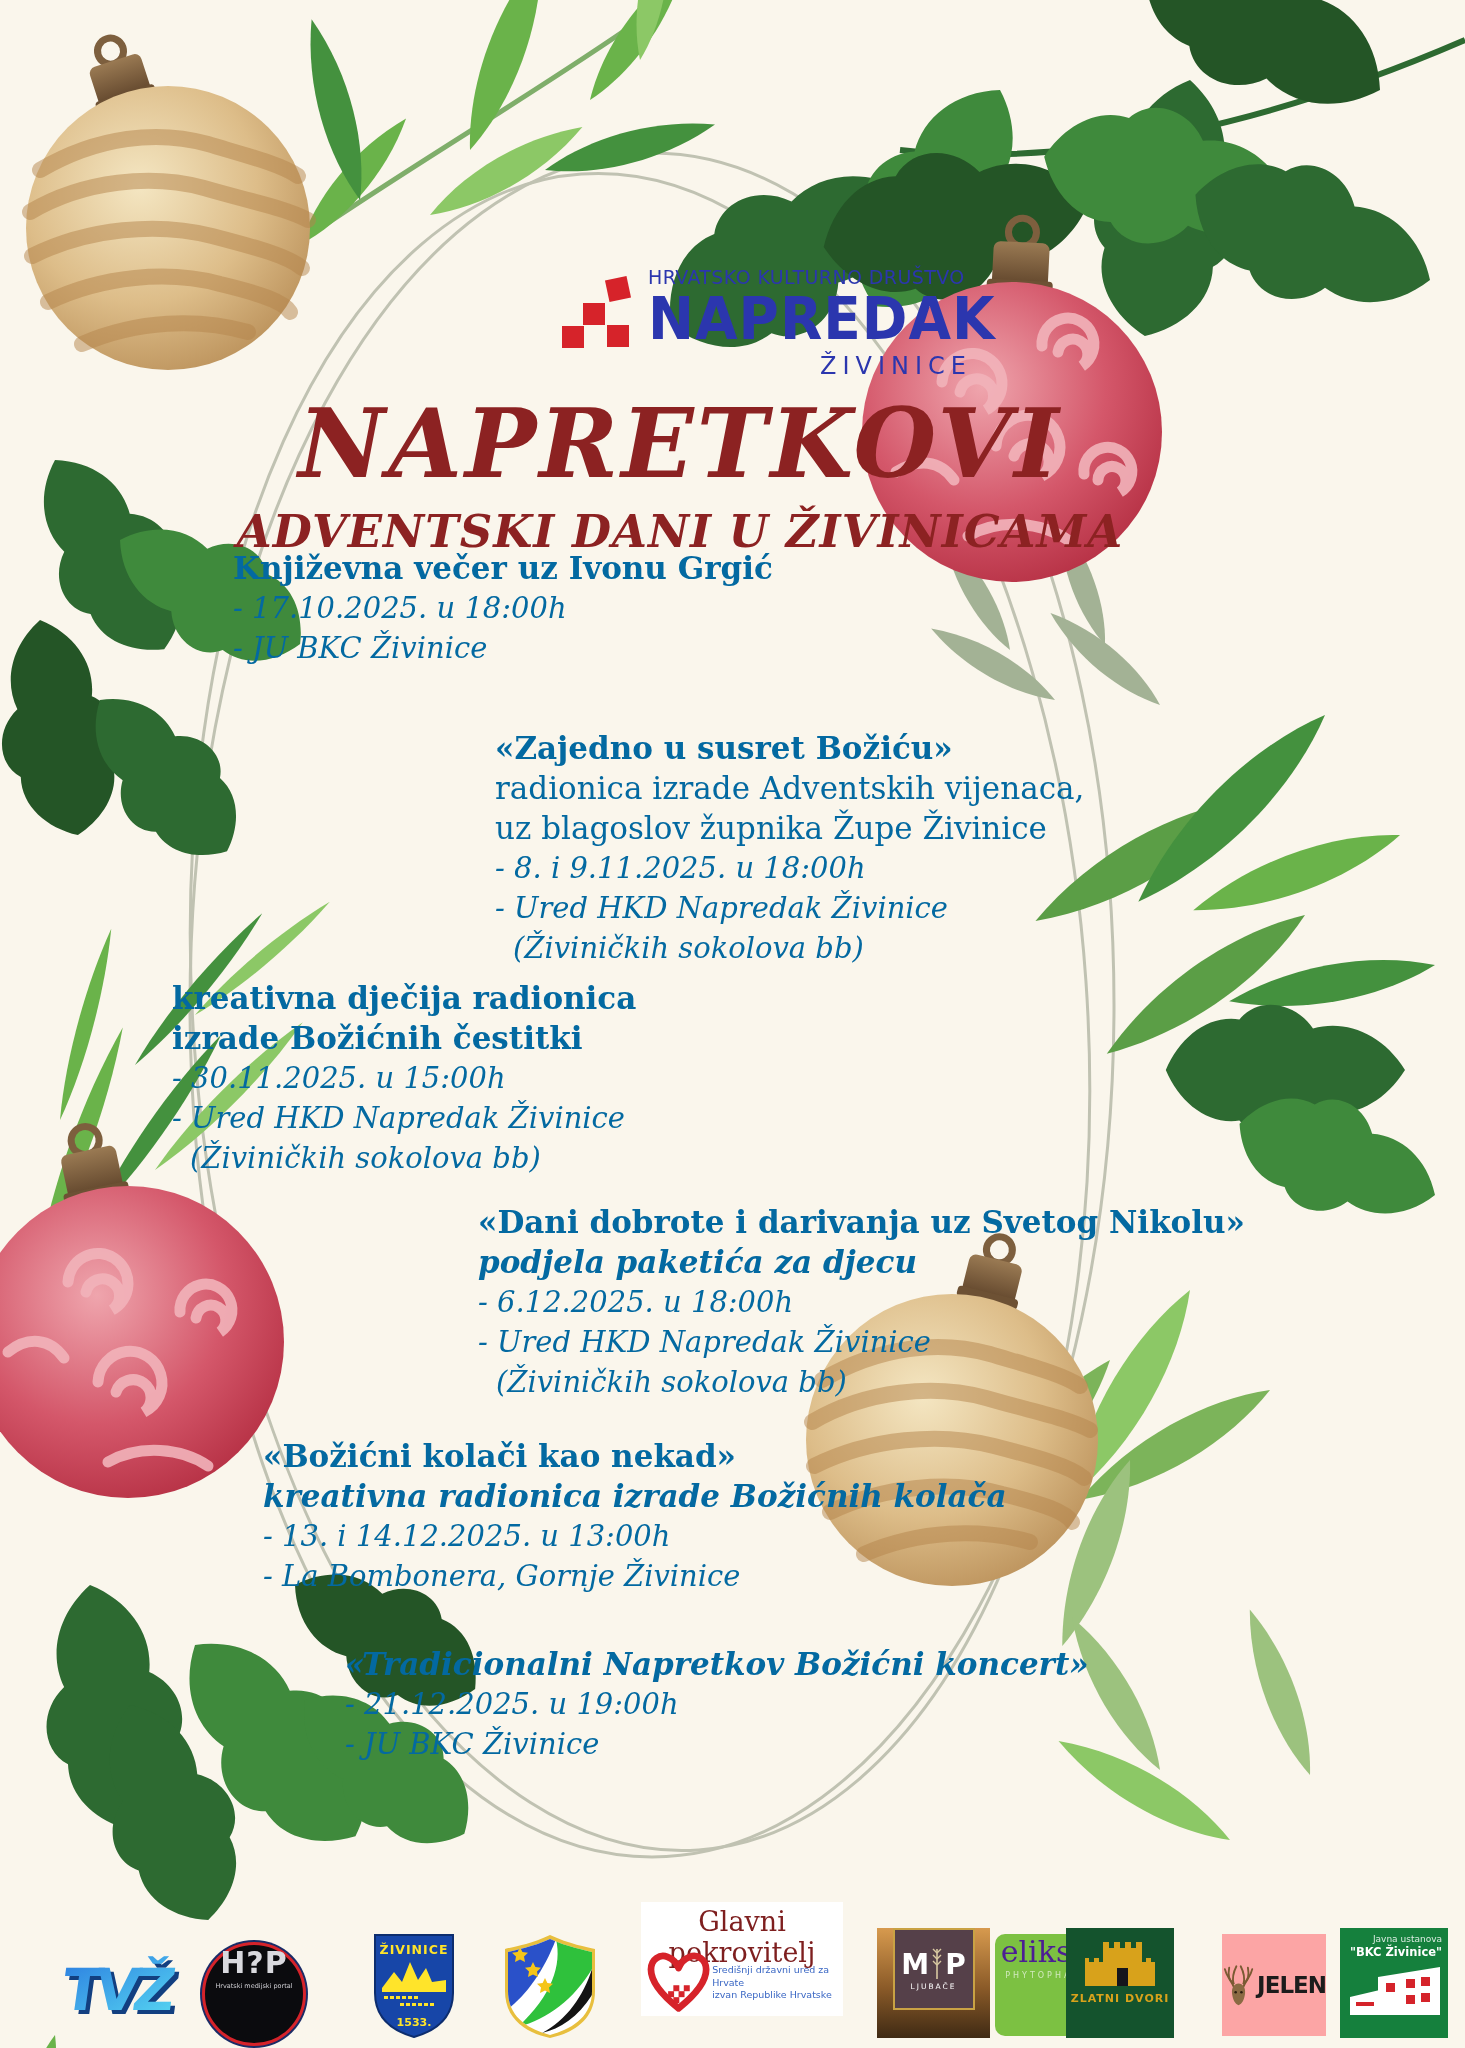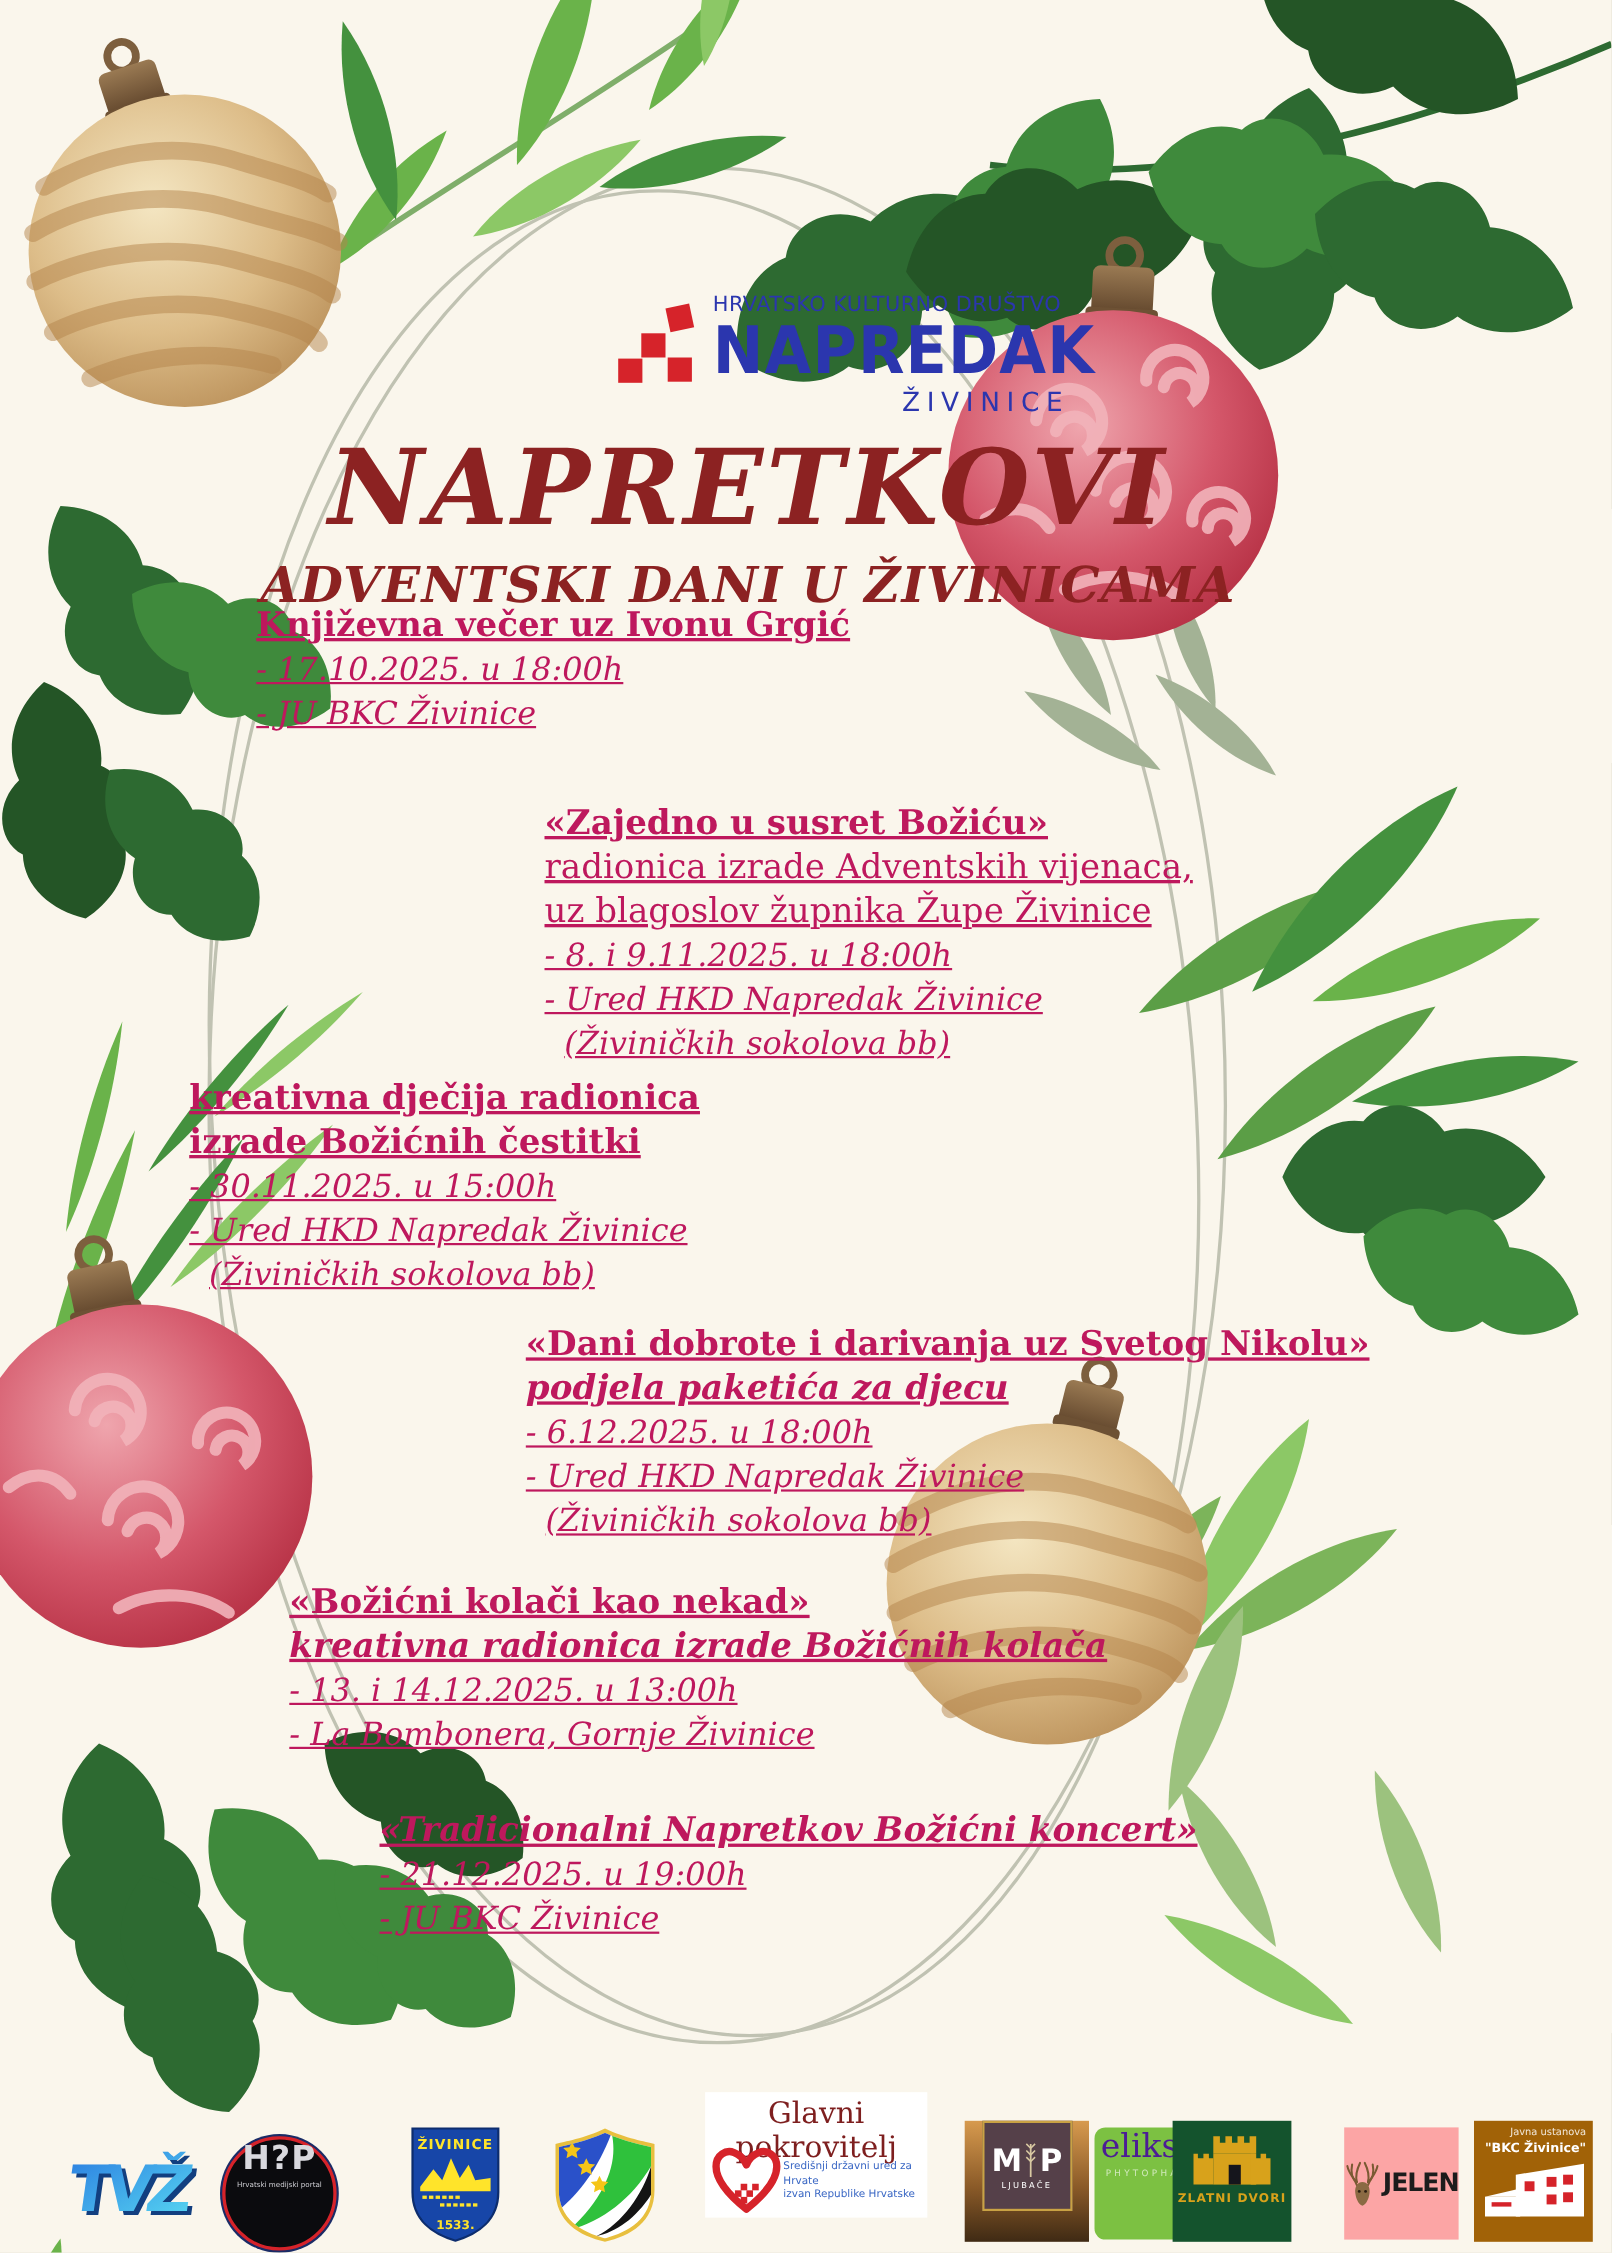--- a/index.html
+++ b/index.html
@@ -18,21 +18,21 @@
   .org-name{font-size:55px;font-weight:bold;letter-spacing:1px;line-height:1.02;transform:scaleY(1.08);transform-origin:left top;white-space:nowrap;}
   .org-city{font-size:24px;letter-spacing:6px;text-align:right;margin-top:8px;padding-right:4px;}
 
   
   .main-title{left:200px;top:388px;width:960px;text-align:center;color:#8c2222;
       font-size:95px;font-weight:bold;font-style:italic;letter-spacing:3px;white-space:nowrap;}
   .sub-title{left:150px;top:505px;width:1060px;text-align:center;color:#8c2222;
       font-size:45px;font-weight:bold;font-style:italic;letter-spacing:1px;white-space:nowrap;}
 
   
-  .ev{color:#be185d;line-height:40px;white-space:nowrap;text-decoration:underline;}
+  .ev{color:#0369a1;line-height:40px;white-space:nowrap;}
   .ev .t{font-weight:bold;font-size:31px;}
   .ev .ti{font-weight:bold;font-style:italic;font-size:31px;}
   .ev .desc{font-size:31px;}
   .ev .date{font-style:italic;font-size:29px;}
   .ev .venue{font-style:italic;font-size:29px;}
   .ev .venue2{font-style:italic;font-size:29px;padding-left:18px;}
 
   
   .sponsor-label{left:640px;top:1908px;width:205px;text-align:center;color:#7e1f1f;font-size:27px;}
   .main-sponsor{left:641px;top:1902px;width:202px;height:114px;background:#ffffff;}
@@ -47,21 +47,21 @@
             color:#fff;font-family:"DejaVu Sans","Liberation Sans",sans-serif;flex-direction:column;}
   .mp-letters{display:flex;align-items:center;font-weight:bold;font-size:28px;gap:3px;}
   .mp-sub{font-size:7.5px;letter-spacing:2px;margin-top:1px;}
   .eliksir{left:995px;top:1934px;width:106px;height:102px;background:#7cc142;border-radius:10px;}
   .eliksir .name{color:#4c1d95;font-size:30px;font-family:"DejaVu Serif","Liberation Serif",serif;}
   .eliksir .sub{color:rgba(255,255,255,.65);font-family:"DejaVu Sans","Liberation Sans",sans-serif;font-size:8px;letter-spacing:3px;text-transform:uppercase;margin-top:2px;}
   .zlatni{left:1066px;top:1928px;width:108px;height:110px;background:#14532d;}
   .zlatni .name{color:#d8a21b;font-family:"DejaVu Sans","Liberation Sans",sans-serif;font-weight:bold;font-size:11px;letter-spacing:1px;margin-top:2px;}
   .jelen{left:1222px;top:1934px;width:104px;height:102px;background:#fca5a5;flex-direction:row;gap:2px;}
   .jelen .name{color:#1c1c1c;font-family:"DejaVu Sans","Liberation Sans",sans-serif;font-weight:bold;font-size:23px;letter-spacing:-1px;}
-  .bkc{left:1340px;top:1928px;width:108px;height:110px;background:#a16207;align-items:flex-end;justify-content:flex-start;}
+  .bkc{left:1340px;top:1928px;width:108px;height:110px;background:#15803d;align-items:flex-end;justify-content:flex-start;}
   .bkc .l1{color:#fff;opacity:.85;font-family:"DejaVu Sans","Liberation Sans",sans-serif;font-size:9px;margin:6px 6px 0 0;}
   .bkc .l2{color:#fff;font-family:"DejaVu Sans","Liberation Sans",sans-serif;font-weight:bold;font-size:11.5px;margin:1px 6px 0 0;}
   .tvz{left:50px;top:1944px;width:160px;height:96px;}
 </style>
 </head>
 <body>
 
 <div class="poster">
 
   <svg class="decor" width="1465" height="2048" viewBox="0 0 1465 2048" aria-hidden="true">

